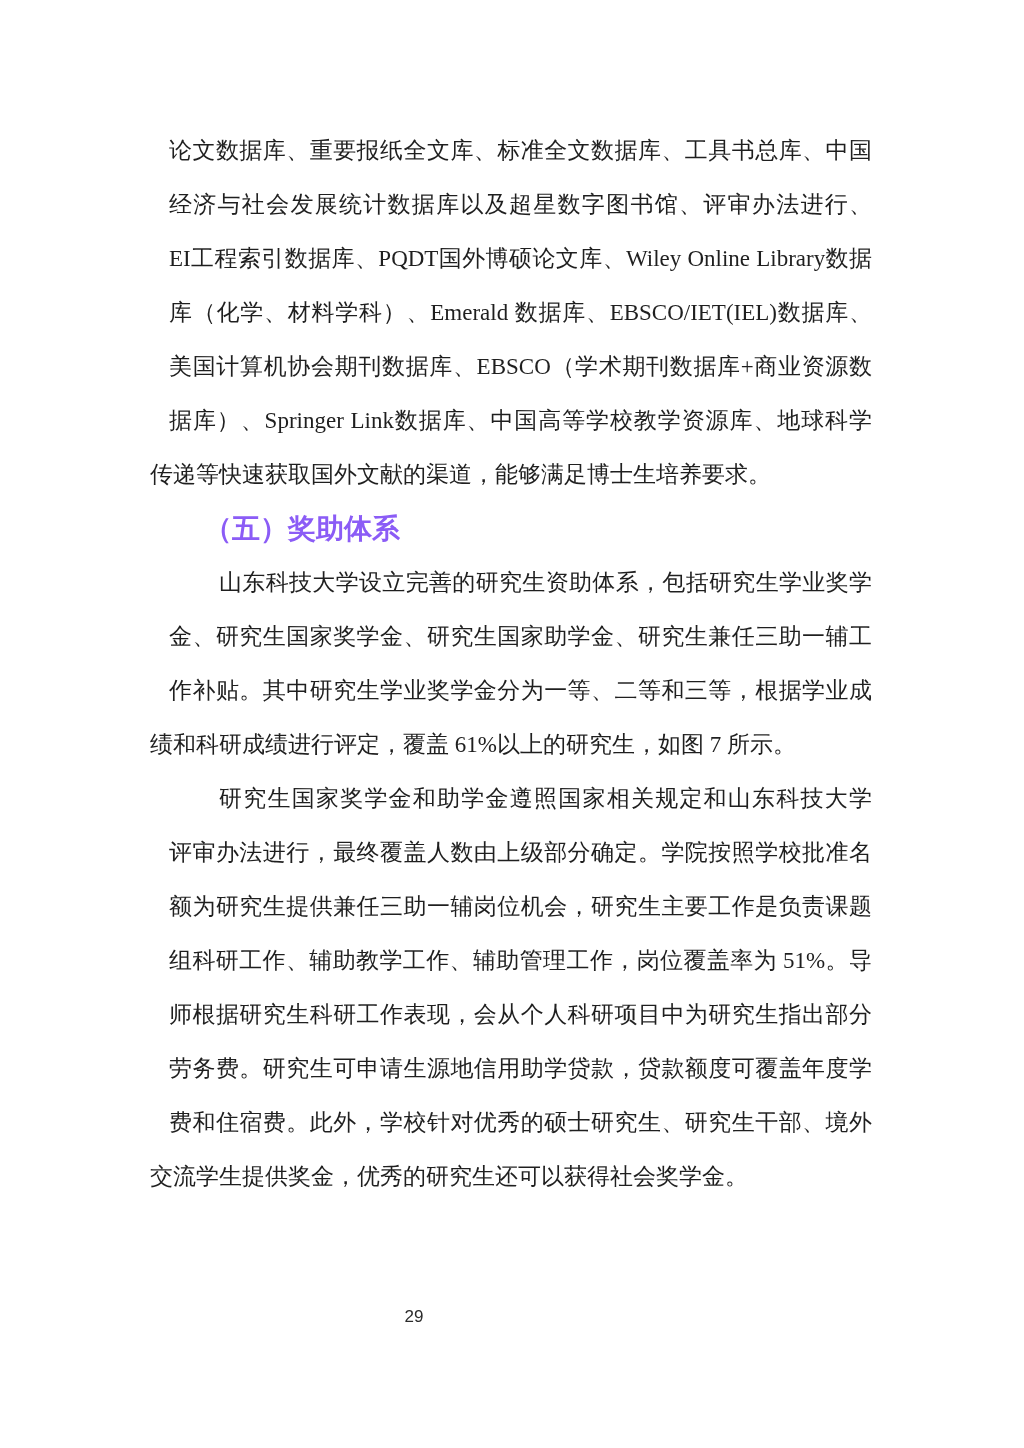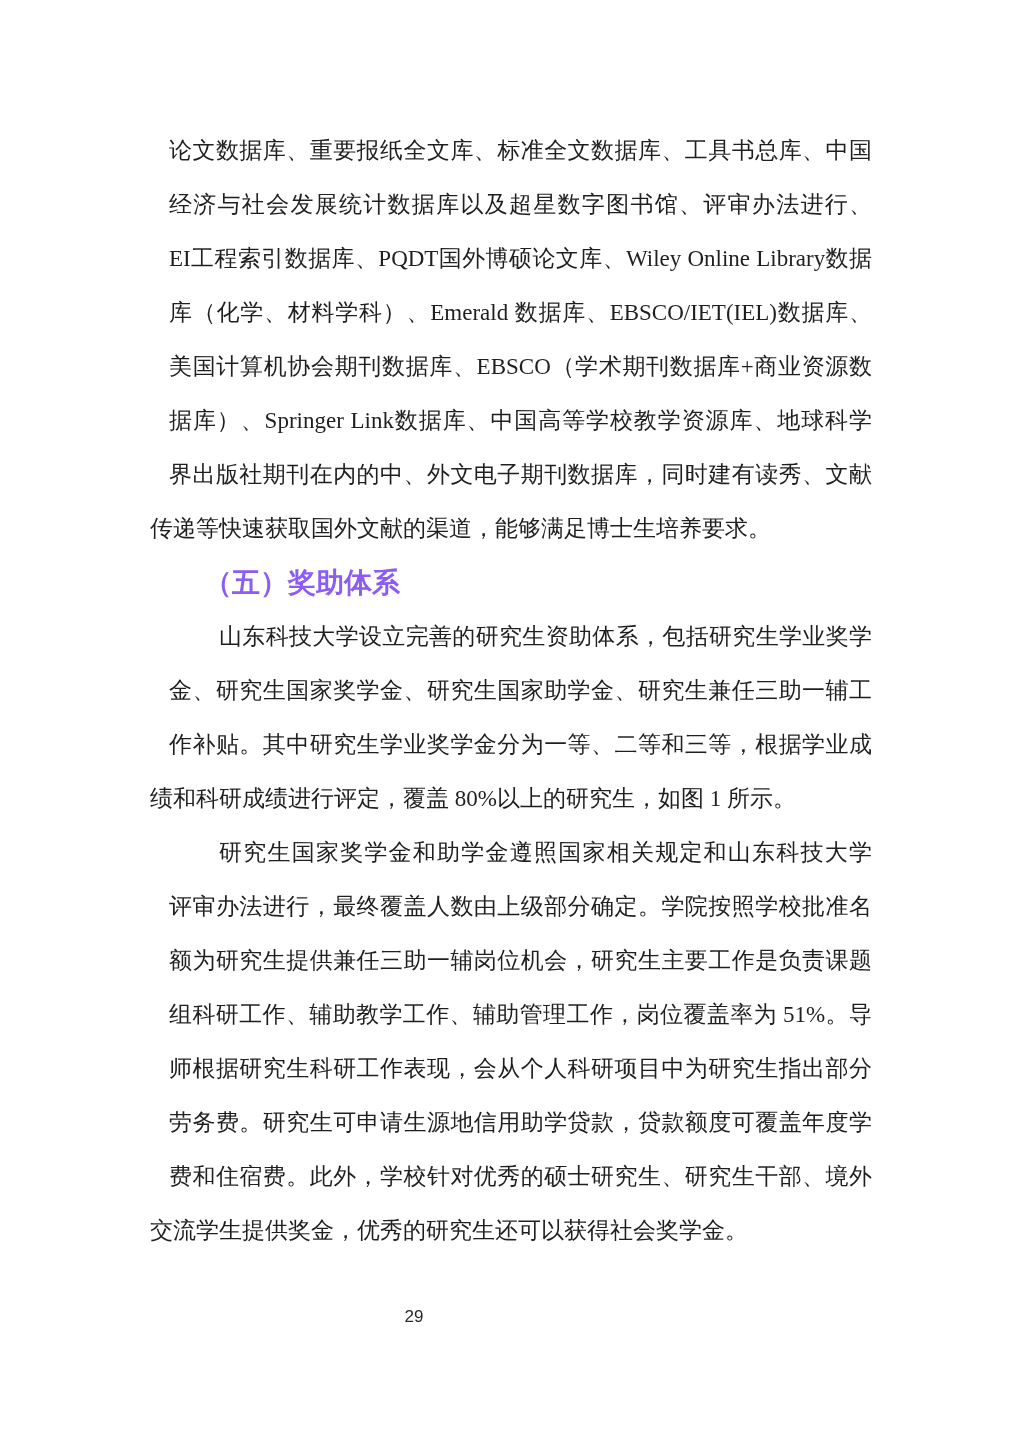--- a/index.html
+++ b/index.html
@@ -65,29 +65,28 @@
 
 <div class="page">
   <div class="content">
 
     <div class="line j">论文数据库、重要报纸全文库、标准全文数据库、工具书总库、中国</div>
     <div class="line j">经济与社会发展统计数据库以及超星数字图书馆、评审办法进行、</div>
     <div class="line j">EI工程索引数据库、PQDT国外博硕论文库、Wiley Online Library数据</div>
     <div class="line j">库（化学、材料学科）、Emerald 数据库、EBSCO/IET(IEL)数据库、ACM</div>
     <div class="line j">美国计算机协会期刊数据库、EBSCO（学术期刊数据库+商业资源数</div>
     <div class="line j">据库）、Springer Link数据库、中国高等学校教学资源库、地球科学世</div>
-    <div class="line j">界出版社期刊在内的中、外文电子期刊数据库，同时建有读秀、文献</div>
     <div class="line">传递等快速获取国外文献的渠道，能够满足博士生培养要求。</div>
 
     <h2 class="heading">（五）奖助体系</h2>
 
     <div class="line j ind">山东科技大学设立完善的研究生资助体系，包括研究生学业奖学</div>
     <div class="line j">金、研究生国家奖学金、研究生国家助学金、研究生兼任三助一辅工</div>
     <div class="line j">作补贴。其中研究生学业奖学金分为一等、二等和三等，根据学业成</div>
-    <div class="line">绩和科研成绩进行评定，覆盖 80%以上的研究生，如图 1 所示。</div>
+    <div class="line">绩和科研成绩进行评定，覆盖 61%以上的研究生，如图 7 所示。</div>
 
     <div class="line j ind">研究生国家奖学金和助学金遵照国家相关规定和山东科技大学</div>
     <div class="line j">评审办法进行，最终覆盖人数由上级部分确定。学院按照学校批准名</div>
     <div class="line j">额为研究生提供兼任三助一辅岗位机会，研究生主要工作是负责课题</div>
     <div class="line j">组科研工作、辅助教学工作、辅助管理工作，岗位覆盖率为 51%。导</div>
     <div class="line j">师根据研究生科研工作表现，会从个人科研项目中为研究生指出部分</div>
     <div class="line j">劳务费。研究生可申请生源地信用助学贷款，贷款额度可覆盖年度学</div>
     <div class="line j">费和住宿费。此外，学校针对优秀的硕士研究生、研究生干部、境外</div>
     <div class="line">交流学生提供奖金，优秀的研究生还可以获得社会奖学金。</div>
 

